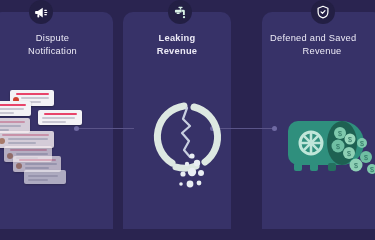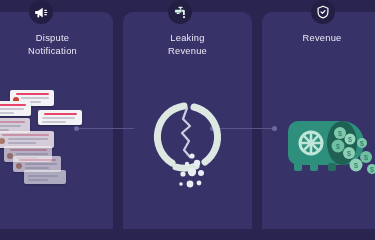--- a/index.html
+++ b/index.html
@@ -12,21 +12,21 @@
   #stage{position:relative;width:375px;height:229px;overflow:hidden;background:#2a2450;}
 
   
   .panel{
     position:absolute;top:12px;height:217px;
     background:#373268;
     border-radius:10px 10px 0 0;
     overflow:hidden;
   }
   #panel-0{left:-8px;width:121px;}
-  #panel-1{left:123px;width:129px;}
+  #panel-1{left:123px;width:108px;font-weight:bold;}
   #panel-2{left:262px;width:121px;}
 
   .panel-title{
     position:absolute;left:0;right:0;top:20px;
     text-align:center;
     color:#eceaf6;
     font-size:9.3px;
     line-height:12.5px;
     letter-spacing:.25px;
     white-space:pre-line;
@@ -94,21 +94,21 @@
     <div class="panel-title">Dispute
 Notification</div>
   </div>
 
   <div class="panel" id="panel-1">
     <div class="panel-title">Leaking
 Revenue</div>
   </div>
 
   <div class="panel" id="panel-2">
-    <div class="panel-title"><span class="l2">Revenue</span></div>
+    <div class="panel-title"><span>Defened and Saved</span><span class="l2">Revenue</span></div>
   </div>
 
   <div class="card" style="left:10px;top:90px;width:44px;height:16px;">
     <div class="bar"></div>
     <div class="dot"></div>
     <div class="ln" style="left:11px;top:7px;width:28px;"></div>
     <div class="ln" style="left:11px;top:11px;width:20px;"></div>
   </div>
 
   <div class="card" style="left:-12px;top:101px;width:43px;height:15px;">

